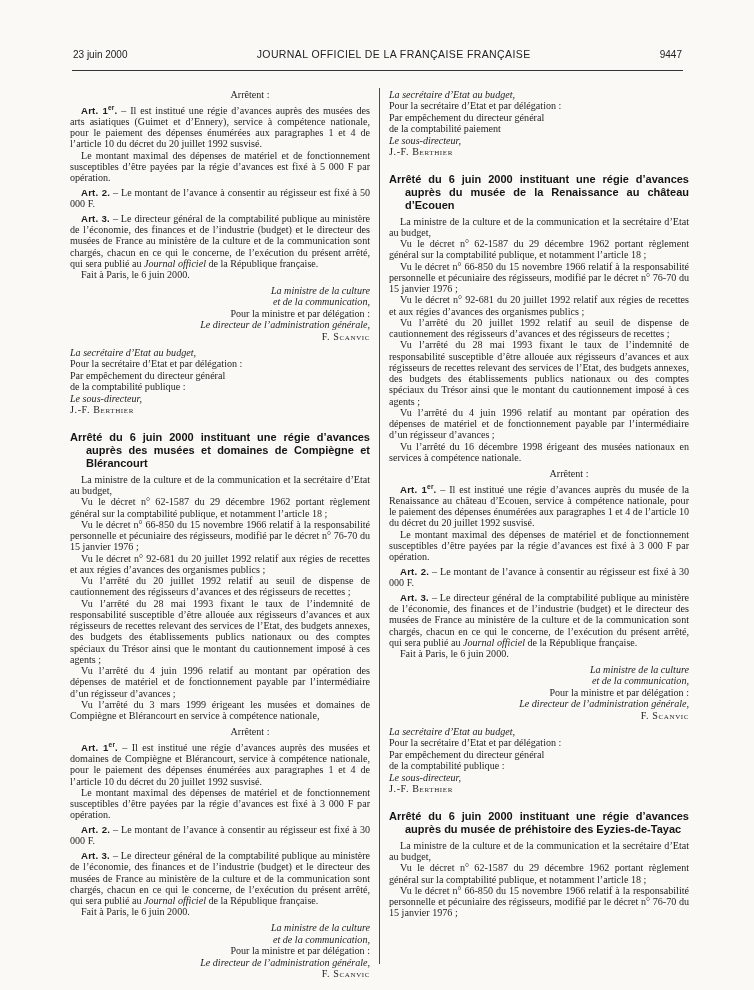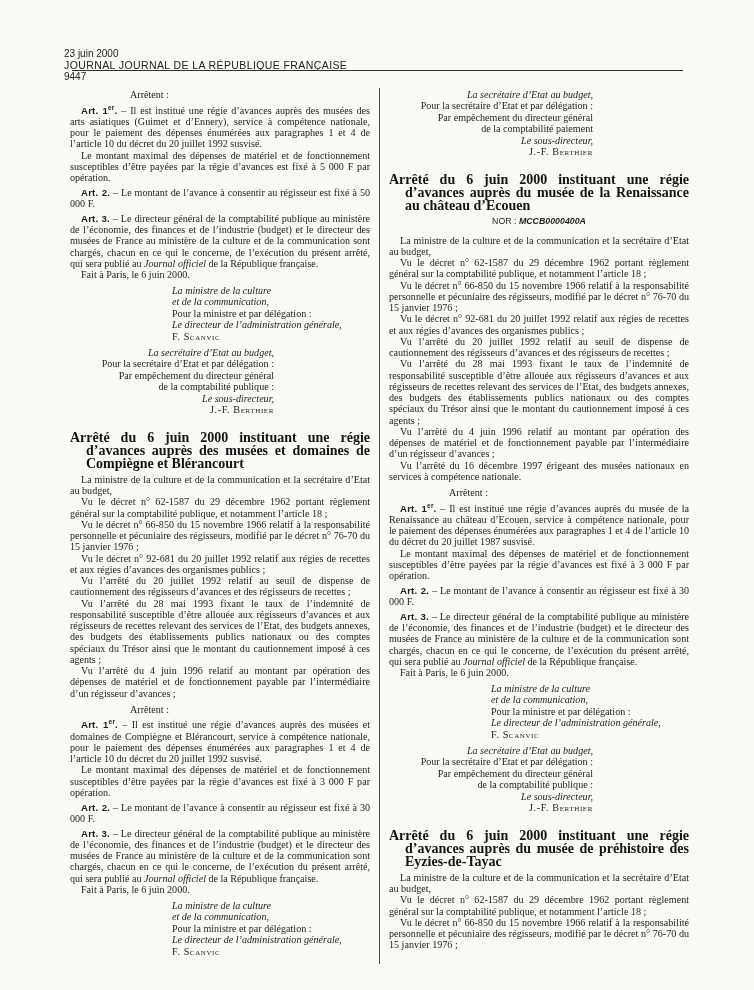--- a/index.html
+++ b/index.html
@@ -1,46 +1,46 @@
 <!DOCTYPE html>
 <html lang="fr"><head>
 <meta charset="utf-8">
 <style>
   html,body{margin:0;padding:0;}
   body{background:#9a9a9a;font-family:"Liberation Serif",serif;}
   .page{width:754px;height:990px;margin:0 auto;background:#faf9f5;position:relative;overflow:hidden;color:#1e1e1e;}
-  .header{position:absolute;top:48px;left:64px;width:609px;display:flex;justify-content:space-between;align-items:baseline;
-          font-family:"Liberation Sans",sans-serif;font-size:10px;color:#222;flex-direction:column;}
+  .header{position:absolute;top:48px;left:73px;width:609px;display:flex;justify-content:space-between;align-items:baseline;
+          font-family:"Liberation Sans",sans-serif;font-size:10px;color:#222;}
   .hdr-title{letter-spacing:.4px;font-size:10.5px;}
   .rule{position:absolute;top:70px;left:72px;width:611px;border-top:1.6px solid #343434;}
   .content{position:absolute;top:84px;left:70px;display:flex;}
   .col{width:300px;}
   .divider{width:0;border-left:1px solid #4c4c4c;height:876px;margin:4px 9px 0 9px;}
   .para{font-size:10.1px;line-height:11.25px;text-align:justify;text-indent:11px;margin:0;}
   .para.art{margin-top:3.5px;}
   .para b.lead{font-family:"Liberation Sans",sans-serif;font-weight:bold;font-size:9.6px;letter-spacing:.2px;}
   .para sup{font-size:6.5px;line-height:0;}
-  .attendu{font-size:10.1px;margin:5px 0 4.5px 60px;}
-  .heading{font-family:Liberation Serif, serif;font-weight:bold;font-size:14px;line-height:13px;
+  .attendu{font-size:10.1px;margin:5px 0 4.5px 60px;text-align:center;}
+  .heading{font-family:Liberation Sans, sans-serif;font-weight:bold;font-size:11px;line-height:13px;
            text-align:justify;margin:15px 0 4px 0;padding-left:16px;text-indent:-16px;color:#141414;}
   .nor{text-align:center;font-family:"Liberation Sans",sans-serif;font-size:8.8px;margin:3px 0 9px 0;}
   .nor-value{font-style:italic;font-weight:bold;}
   .sig{font-size:10.1px;line-height:11.5px;margin:4.5px 0;}
-  .sig-right{text-align:left;margin-left:34%;}
-  .sig-left{text-align:right;width:68%;}
+  .sig-right{text-align:right;margin-left:34%;}
+  .sig-left{text-align:left;width:68%;}
   .sig-line.it{font-style:italic;}
   .sig-line.sc{font-variant:small-caps;letter-spacing:.6px;}
 </style>
 </head>
 <body>
 
 <div class="page">
   <div class="header">
     <span class="hdr-date">23 juin 2000</span>
-    <span class="hdr-title">JOURNAL JOURNAL DE LA RÉPUBLIQUE FRANÇAISE</span>
+    <span class="hdr-title">JOURNAL OFFICIEL DE LA FRANÇAISE FRANÇAISE</span>
     <span class="hdr-page">9447</span>
   </div>
   <div class="rule"></div>
   <div class="content">
     <div class="col">
         <div class="attendu">Arrêtent :</div>
         <p class="para art"><b class="lead"><span>Art. 1</span><sup>er</sup><span>.</span></b><span> – Il est institué une régie d’avances auprès des musées des arts asiatiques (Guimet et d’Ennery), service à compétence nationale, pour le paiement des dépenses énumérées aux paragraphes 1 et 4 de l’article 10 du décret du 20 juillet 1992 susvisé.</span></p>
         <p class="para"><span>Le montant maximal des dépenses de matériel et de fonctionnement susceptibles d’être payées par la régie d’avances est fixé à 5 000 F par opération.</span></p>
         <p class="para art"><b class="lead"><span>Art. 2.</span></b><span> – Le montant de l’avance à consentir au régisseur est fixé à 50 000 F.</span></p>
         <p class="para art"><b class="lead"><span>Art. 3.</span></b><span> – Le directeur général de la comptabilité publique au ministère de l’économie, des finances et de l’industrie (budget) et le directeur des musées de France au ministère de la culture et de la communication sont chargés, chacun en ce qui le concerne, de l’exécution du présent arrêté, qui sera publié au </span><i>Journal officiel</i><span> de la République française.</span></p>
@@ -61,20 +61,21 @@
           <div class="sig-line sc">J.-F. Berthier</div>
         </div>
         <h2 class="heading">Arrêté du 6 juin 2000 instituant une régie d’avances auprès des musées et domaines de Compiègne et Blérancourt</h2>
         <p class="para"><span>La ministre de la culture et de la communication et la secrétaire d’Etat au budget,</span></p>
         <p class="para"><span>Vu le décret n° 62-1587 du 29 décembre 1962 portant règlement général sur la comptabilité publique, et notamment l’article 18 ;</span></p>
         <p class="para"><span>Vu le décret n° 66-850 du 15 novembre 1966 relatif à la responsabilité personnelle et pécuniaire des régisseurs, modifié par le décret n° 76-70 du 15 janvier 1976 ;</span></p>
         <p class="para"><span>Vu le décret n° 92-681 du 20 juillet 1992 relatif aux régies de recettes et aux régies d’avances des organismes publics ;</span></p>
         <p class="para"><span>Vu l’arrêté du 20 juillet 1992 relatif au seuil de dispense de cautionnement des régisseurs d’avances et des régisseurs de recettes ;</span></p>
         <p class="para"><span>Vu l’arrêté du 28 mai 1993 fixant le taux de l’indemnité de responsabilité susceptible d’être allouée aux régisseurs d’avances et aux régisseurs de recettes relevant des services de l’Etat, des budgets annexes, des budgets des établissements publics nationaux ou des comptes spéciaux du Trésor ainsi que le montant du cautionnement imposé à ces agents ;</span></p>
         <p class="para"><span>Vu l’arrêté du 4 juin 1996 relatif au montant par opération des dépenses de matériel et de fonctionnement payable par l’intermédiaire d’un régisseur d’avances ;</span></p>
+        <p class="para"><span>Vu l’arrêté du 3 mars 1999 érigeant les musées et domaines de Compiègne et Blérancourt en service à compétence nationale,</span></p>
         <div class="attendu">Arrêtent :</div>
         <p class="para art"><b class="lead"><span>Art. 1</span><sup>er</sup><span>.</span></b><span> – Il est institué une régie d’avances auprès des musées et domaines de Compiègne et Blérancourt, service à compétence nationale, pour le paiement des dépenses énumérées aux paragraphes 1 et 4 de l’article 10 du décret du 20 juillet 1992 susvisé.</span></p>
         <p class="para"><span>Le montant maximal des dépenses de matériel et de fonctionnement susceptibles d’être payées par la régie d’avances est fixé à 3 000 F par opération.</span></p>
         <p class="para art"><b class="lead"><span>Art. 2.</span></b><span> – Le montant de l’avance à consentir au régisseur est fixé à 30 000 F.</span></p>
         <p class="para art"><b class="lead"><span>Art. 3.</span></b><span> – Le directeur général de la comptabilité publique au ministère de l’économie, des finances et de l’industrie (budget) et le directeur des musées de France au ministère de la culture et de la communication sont chargés, chacun en ce qui le concerne, de l’exécution du présent arrêté, qui sera publié au </span><i>Journal officiel</i><span> de la République française.</span></p>
         <p class="para"><span>Fait à Paris, le 6 juin 2000.</span></p>
         <div class="sig sig-right">
           <div class="sig-line it">La ministre de la culture</div>
           <div class="sig-line it">et de la communication,</div>
           <div class="sig-line ">Pour la ministre et par délégation :</div>
@@ -86,31 +87,30 @@
     <div class="col">
         <div class="sig sig-left">
           <div class="sig-line it">La secrétaire d’Etat au budget,</div>
           <div class="sig-line ">Pour la secrétaire d’Etat et par délégation :</div>
           <div class="sig-line ">Par empêchement du directeur général</div>
           <div class="sig-line ">de la comptabilité paiement</div>
           <div class="sig-line it">Le sous-directeur,</div>
           <div class="sig-line sc">J.-F. Berthier</div>
         </div>
         <h2 class="heading">Arrêté du 6 juin 2000 instituant une régie d’avances auprès du musée de la Renaissance au château d’Ecouen</h2>
-        <div class="nor"><span class="nor-label">NOR :</span>&nbsp;<i class="nor-value">MCCB0000400A</i></div>
         <p class="para"><span>La ministre de la culture et de la communication et la secrétaire d’Etat au budget,</span></p>
         <p class="para"><span>Vu le décret n° 62-1587 du 29 décembre 1962 portant règlement général sur la comptabilité publique, et notamment l’article 18 ;</span></p>
         <p class="para"><span>Vu le décret n° 66-850 du 15 novembre 1966 relatif à la responsabilité personnelle et pécuniaire des régisseurs, modifié par le décret n° 76-70 du 15 janvier 1976 ;</span></p>
         <p class="para"><span>Vu le décret n° 92-681 du 20 juillet 1992 relatif aux régies de recettes et aux régies d’avances des organismes publics ;</span></p>
         <p class="para"><span>Vu l’arrêté du 20 juillet 1992 relatif au seuil de dispense de cautionnement des régisseurs d’avances et des régisseurs de recettes ;</span></p>
         <p class="para"><span>Vu l’arrêté du 28 mai 1993 fixant le taux de l’indemnité de responsabilité susceptible d’être allouée aux régisseurs d’avances et aux régisseurs de recettes relevant des services de l’Etat, des budgets annexes, des budgets des établissements publics nationaux ou des comptes spéciaux du Trésor ainsi que le montant du cautionnement imposé à ces agents ;</span></p>
         <p class="para"><span>Vu l’arrêté du 4 juin 1996 relatif au montant par opération des dépenses de matériel et de fonctionnement payable par l’intermédiaire d’un régisseur d’avances ;</span></p>
-        <p class="para"><span>Vu l’arrêté du 16 décembre 1997 érigeant des musées nationaux en services à compétence nationale.</span></p>
+        <p class="para"><span>Vu l’arrêté du 16 décembre 1998 érigeant des musées nationaux en services à compétence nationale.</span></p>
         <div class="attendu">Arrêtent :</div>
-        <p class="para art"><b class="lead"><span>Art. 1</span><sup>er</sup><span>.</span></b><span> – Il est institué une régie d’avances auprès du musée de la Renaissance au château d’Ecouen, service à compétence nationale, pour le paiement des dépenses énumérées aux paragraphes 1 et 4 de l’article 10 du décret du 20 juillet 1987 susvisé.</span></p>
+        <p class="para art"><b class="lead"><span>Art. 1</span><sup>er</sup><span>.</span></b><span> – Il est institué une régie d’avances auprès du musée de la Renaissance au château d’Ecouen, service à compétence nationale, pour le paiement des dépenses énumérées aux paragraphes 1 et 4 de l’article 10 du décret du 20 juillet 1992 susvisé.</span></p>
         <p class="para"><span>Le montant maximal des dépenses de matériel et de fonctionnement susceptibles d’être payées par la régie d’avances est fixé à 3 000 F par opération.</span></p>
         <p class="para art"><b class="lead"><span>Art. 2.</span></b><span> – Le montant de l’avance à consentir au régisseur est fixé à 30 000 F.</span></p>
         <p class="para art"><b class="lead"><span>Art. 3.</span></b><span> – Le directeur général de la comptabilité publique au ministère de l’économie, des finances et de l’industrie (budget) et le directeur des musées de France au ministère de la culture et de la communication sont chargés, chacun en ce qui le concerne, de l’exécution du présent arrêté, qui sera publié au </span><i>Journal officiel</i><span> de la République française.</span></p>
         <p class="para"><span>Fait à Paris, le 6 juin 2000.</span></p>
         <div class="sig sig-right">
           <div class="sig-line it">La ministre de la culture</div>
           <div class="sig-line it">et de la communication,</div>
           <div class="sig-line ">Pour la ministre et par délégation :</div>
           <div class="sig-line it">Le directeur de l’administration générale,</div>
           <div class="sig-line sc">F. Scanvic</div>

